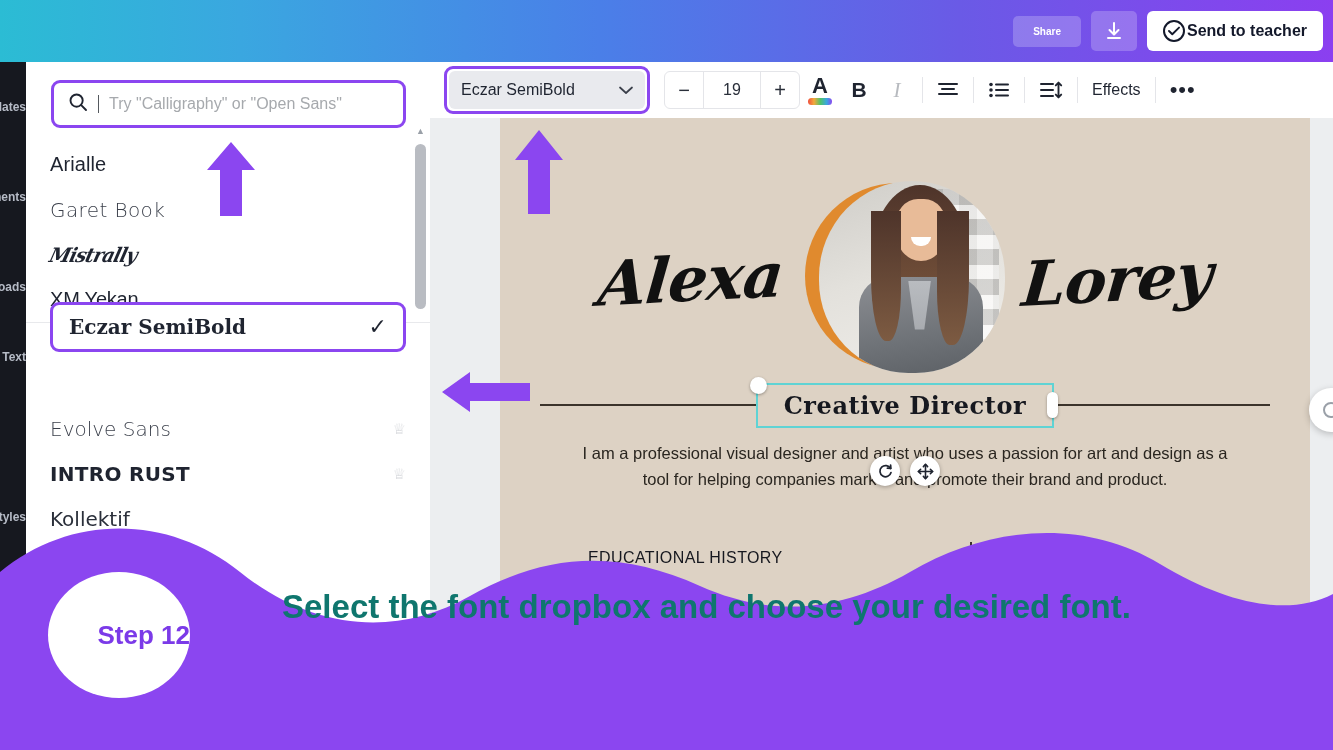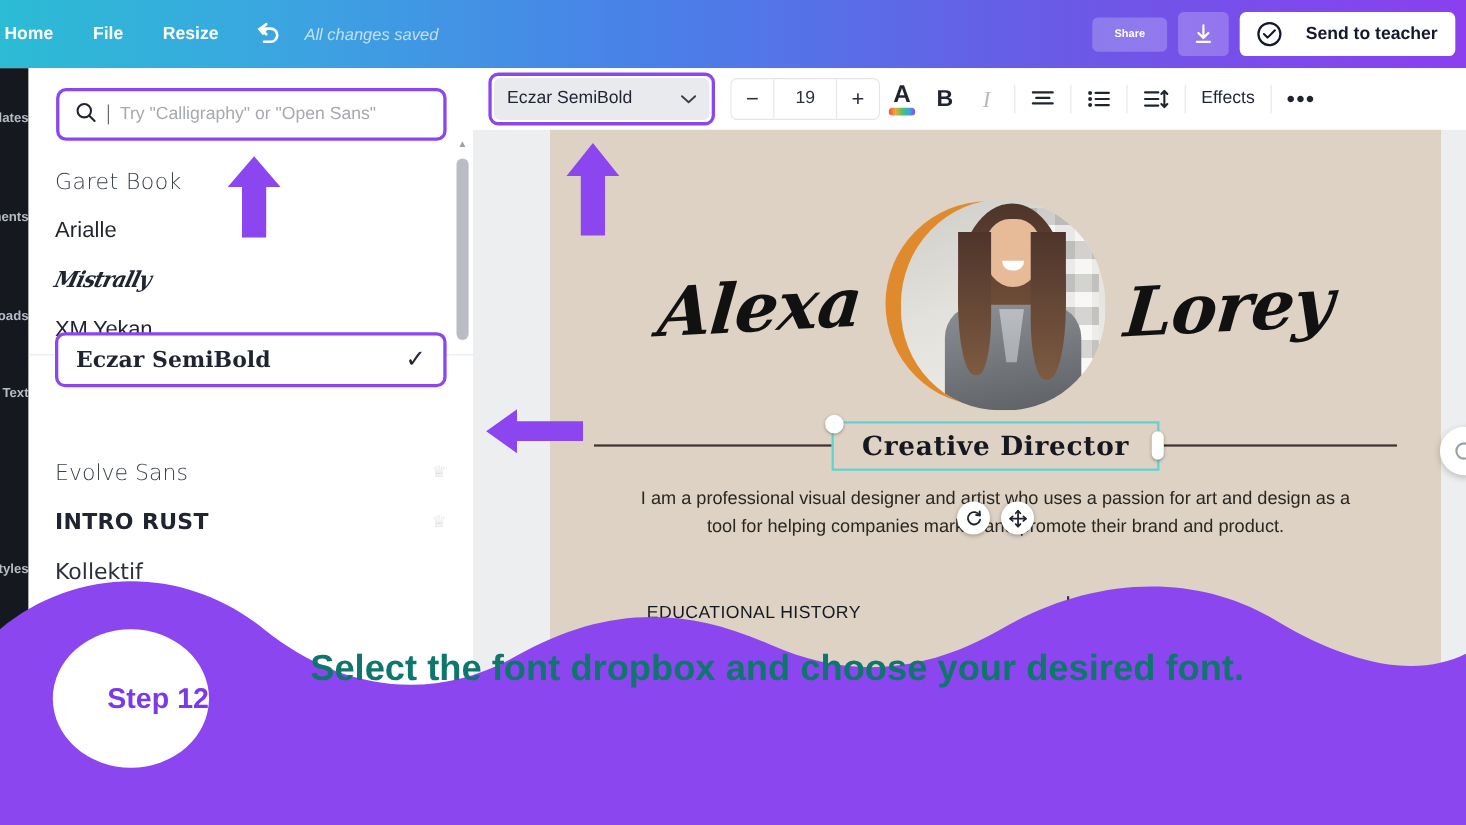--- a/index.html
+++ b/index.html
@@ -40,21 +40,21 @@
     background: rgba(255,255,255,0.22); color: #ffffff; font-size: 10px; font-weight: bold;
     border-radius: 5px; padding: 10px 20px; cursor: pointer; white-space: nowrap;
   }
   .btn-download {
     background: rgba(255,255,255,0.22); border-radius: 5px;
     width: 46px; height: 40px; display: flex; align-items: center; justify-content: center;
     cursor: pointer;
   }
   .btn-send {
     background: #ffffff; color: #13182a; font-size: 16px; font-weight: bold;
-    border-radius: 6px; padding: 9px 16px; display: flex; align-items: center; gap: 22px;
+    border-radius: 6px; padding: 9px 16px; display: flex; align-items: center; gap: 2px;
     cursor: pointer; white-space: nowrap;
   }
   .check-circle {
     width: 22px; height: 22px; border: 2px solid #13182a; border-radius: 50%;
     display: flex; align-items: center; justify-content: center; flex: 0 0 auto;
   }
 
   
   .sidebar {
     position: absolute; left: 0; top: 62px; width: 26px; height: 572px;
@@ -315,33 +315,20 @@
     color: #0f766e; font-size: 33px; font-weight: bold; line-height: 58px;
     z-index: 32;
   }
 </style>
 </head>
 <body>
 
 <div id="app">
 
   <div class="topbar">
-    <div class="tb-left">
-      <div class="tb-item tb-home">Home</div>
-      <div class="tb-item">File</div>
-      <div class="tb-item">Resize</div>
-      <div class="tb-undo">
-        <svg width="26" height="22" viewBox="0 0 26 22" fill="none">
-          <path d="M5 9 L11 4 L11 14 Z" fill="#fff" transform="rotate(-90 8 9)"></path>
-          <path d="M7 6 H15 a6 6 0 0 1 0 12 H9" stroke="#fff" stroke-width="2.4" fill="none" stroke-linecap="round"></path>
-          <path d="M11 2 L5 6.5 L11 11" stroke="#fff" stroke-width="2.4" fill="none" stroke-linecap="round" stroke-linejoin="round"></path>
-        </svg>
-      </div>
-      <div class="tb-saved">All changes saved</div>
-    </div>
     <div class="tb-right">
       <div class="btn-share">Share</div>
       <div class="btn-download">
         <svg width="22" height="22" viewBox="0 0 22 22">
           <path d="M11 3 V14 M6.5 10 L11 14.5 L15.5 10" stroke="#fff" stroke-width="2" fill="none" stroke-linecap="round" stroke-linejoin="round"></path>
           <path d="M5 18 H17" stroke="#fff" stroke-width="2" stroke-linecap="round"></path>
         </svg>
       </div>
       <div class="btn-send">
         <span class="check-circle">
@@ -370,24 +357,24 @@
           <circle cx="8.6" cy="8.6" r="6.1" stroke="#1f2430" stroke-width="1.9" fill="none"></circle>
           <path d="M13.2 13.2 L18 18" stroke="#1f2430" stroke-width="1.9" stroke-linecap="round"></path>
         </svg>
       </span>
       <span class="search-caret"></span>
       <span class="search-ph">Try "Calligraphy" or "Open Sans"</span>
     </div>
 
     <div class="fontlist">
       <div class="font-row">
+        <span class="font-name f-arialle">Arialle</span>
+      </div>
+      <div class="font-row">
         <span class="font-name f-garet">Garet Book</span>
-      </div>
-      <div class="font-row">
-        <span class="font-name f-arialle">Arialle</span>
       </div>
       <div class="font-row">
         <span class="font-name f-mistrally">Mistrally</span>
       </div>
       <div class="font-row">
         <span class="font-name f-yekan">XM Yekan</span>
       </div>
 
       <div class="sec-header">Recently used</div>
 

